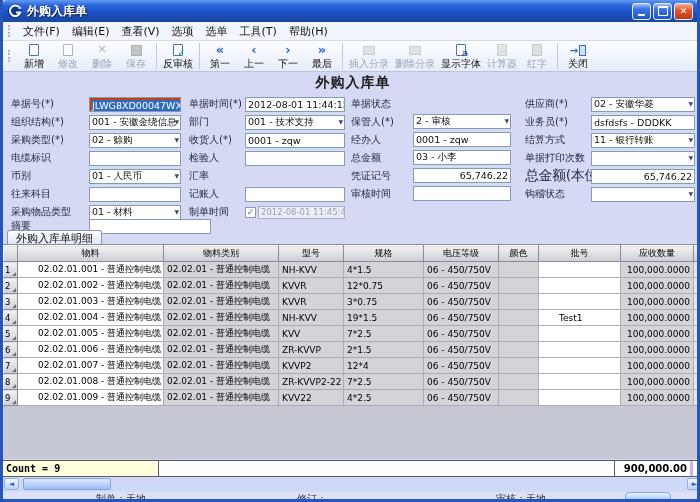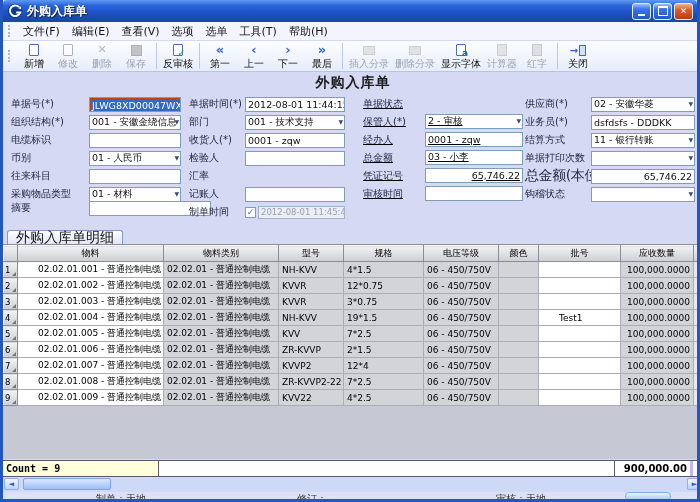--- a/index.html
+++ b/index.html
@@ -43,21 +43,21 @@
   .ico-red{width:10px;height:12px;background:#dcc4c4;border:1px solid #b09090;box-sizing:border-box;}
   .ico-door{width:7px;height:11px;border:1px solid #3a6ac0;background:#cfe0fa;box-sizing:border-box;}
   .ico-arr{color:#2a62d8;font-size:10px;font-weight:bold;margin-right:1px;}
   .tsep{width:1px;background:#bfc9e6;height:26px;margin:0 3px;flex:0 0 auto;}
   
   .form-title{position:absolute;top:74px;left:0;width:700px;text-align:center;
     font-size:14px;font-weight:bold;color:#1c1c1c;letter-spacing:1px;}
   .fcol{position:absolute;top:96px;}
   .fcol1{left:8px;width:200px;}
   .fcol2{left:186px;width:162px;}
-  .fcol3{left:360px;width:160px;text-decoration:underline;}
+  .fcol3{left:348px;width:160px;}
   .fcol4{left:522px;width:172px;}
   .frow{height:16px;margin-bottom:2px;display:flex;align-items:center;}
   .r-summary{margin-top:-4px;}
   .flabel{font-size:10px;color:#222a44;white-space:nowrap;overflow:hidden;flex:0 0 auto;}
   .fcol1 .flabel{width:78px;}
   .fcol2 .flabel{width:56px;}
   .fcol3 .flabel{width:62px;}
   .fcol4 .flabel{width:66px;}
   .flabel.tight{font-size:14px;letter-spacing:-.4px;}
   .fbox{height:15px;border:1px solid #7f9db9;background:#fff;box-sizing:border-box;
@@ -77,21 +77,21 @@
   .fcol2 .checkdate{width:100px;}
   .fcol3 .checkdate{width:92px;}
   .cb{width:11px;height:11px;border:1px solid #8a96b8;background:#fff;color:#5a6ac8;
     font-size:9px;line-height:9px;text-align:center;margin-right:2px;flex:0 0 auto;box-sizing:border-box;}
   .dbox{flex:1;height:13px;border:1px solid #a8b0c8;background:#eceef6;color:#98a0b4;
     font-size:8.5px;display:flex;align-items:center;padding:0 2px;overflow:hidden;
     box-sizing:border-box;white-space:nowrap;}
   
   .dtab{position:absolute;left:4px;top:230px;height:14px;padding:0 8px;
     background:linear-gradient(#ffffff,#dfe3f6);border:1px solid #8a96c8;border-bottom:none;
-    border-radius:3px 3px 0 0;font-size:14px;color:#111;display:flex;align-items:center;}
+    border-radius:3px 3px 0 0;font-size:11px;color:#111;display:flex;align-items:center;}
   .grid-area{position:absolute;top:244px;left:0;width:700px;height:214px;
     background:#c6c8d4;border-top:1px solid #8a8a9a;overflow:hidden;}
   table.grid{width:700px;table-layout:fixed;border-collapse:collapse;font-size:9px;color:#000;}
   .grid th,.grid td{height:16px;padding:0 3px;overflow:hidden;white-space:nowrap;box-sizing:border-box;}
   .grid th{font-weight:normal;text-align:center;
     background:linear-gradient(#f2f2f4,#cdced4);
     border-top:1px solid #fff;border-left:1px solid #fff;
     border-right:1px solid #8a8c98;border-bottom:1px solid #8a8c98;}
   .grid th.gnum{text-align:left;padding:0 1px;position:relative;font-size:8.5px;}
   .grid td{border-right:1px solid #abacb6;border-bottom:1px solid #abacb6;}
@@ -275,20 +275,27 @@
         </span>
     </div>
     <div class="frow">
       <span class="flabel">组织结构(*)</span>
       <span class="fbox has-dd">
           <span>001 - 安徽金绕信息</span>
           <span class="dd-icon">▼</span>
         </span>
     </div>
     <div class="frow">
+      <span class="flabel">采购类型(*)</span>
+      <span class="fbox has-dd">
+          <span>02 - 赊购</span>
+          <span class="dd-icon">▼</span>
+        </span>
+    </div>
+    <div class="frow">
       <span class="flabel">电缆标识</span>
       <span class="fbox">
           <span></span>
         </span>
     </div>
     <div class="frow">
       <span class="flabel">币别</span>
       <span class="fbox has-dd">
           <span>01 - 人民币</span>
           <span class="dd-icon">▼</span>

